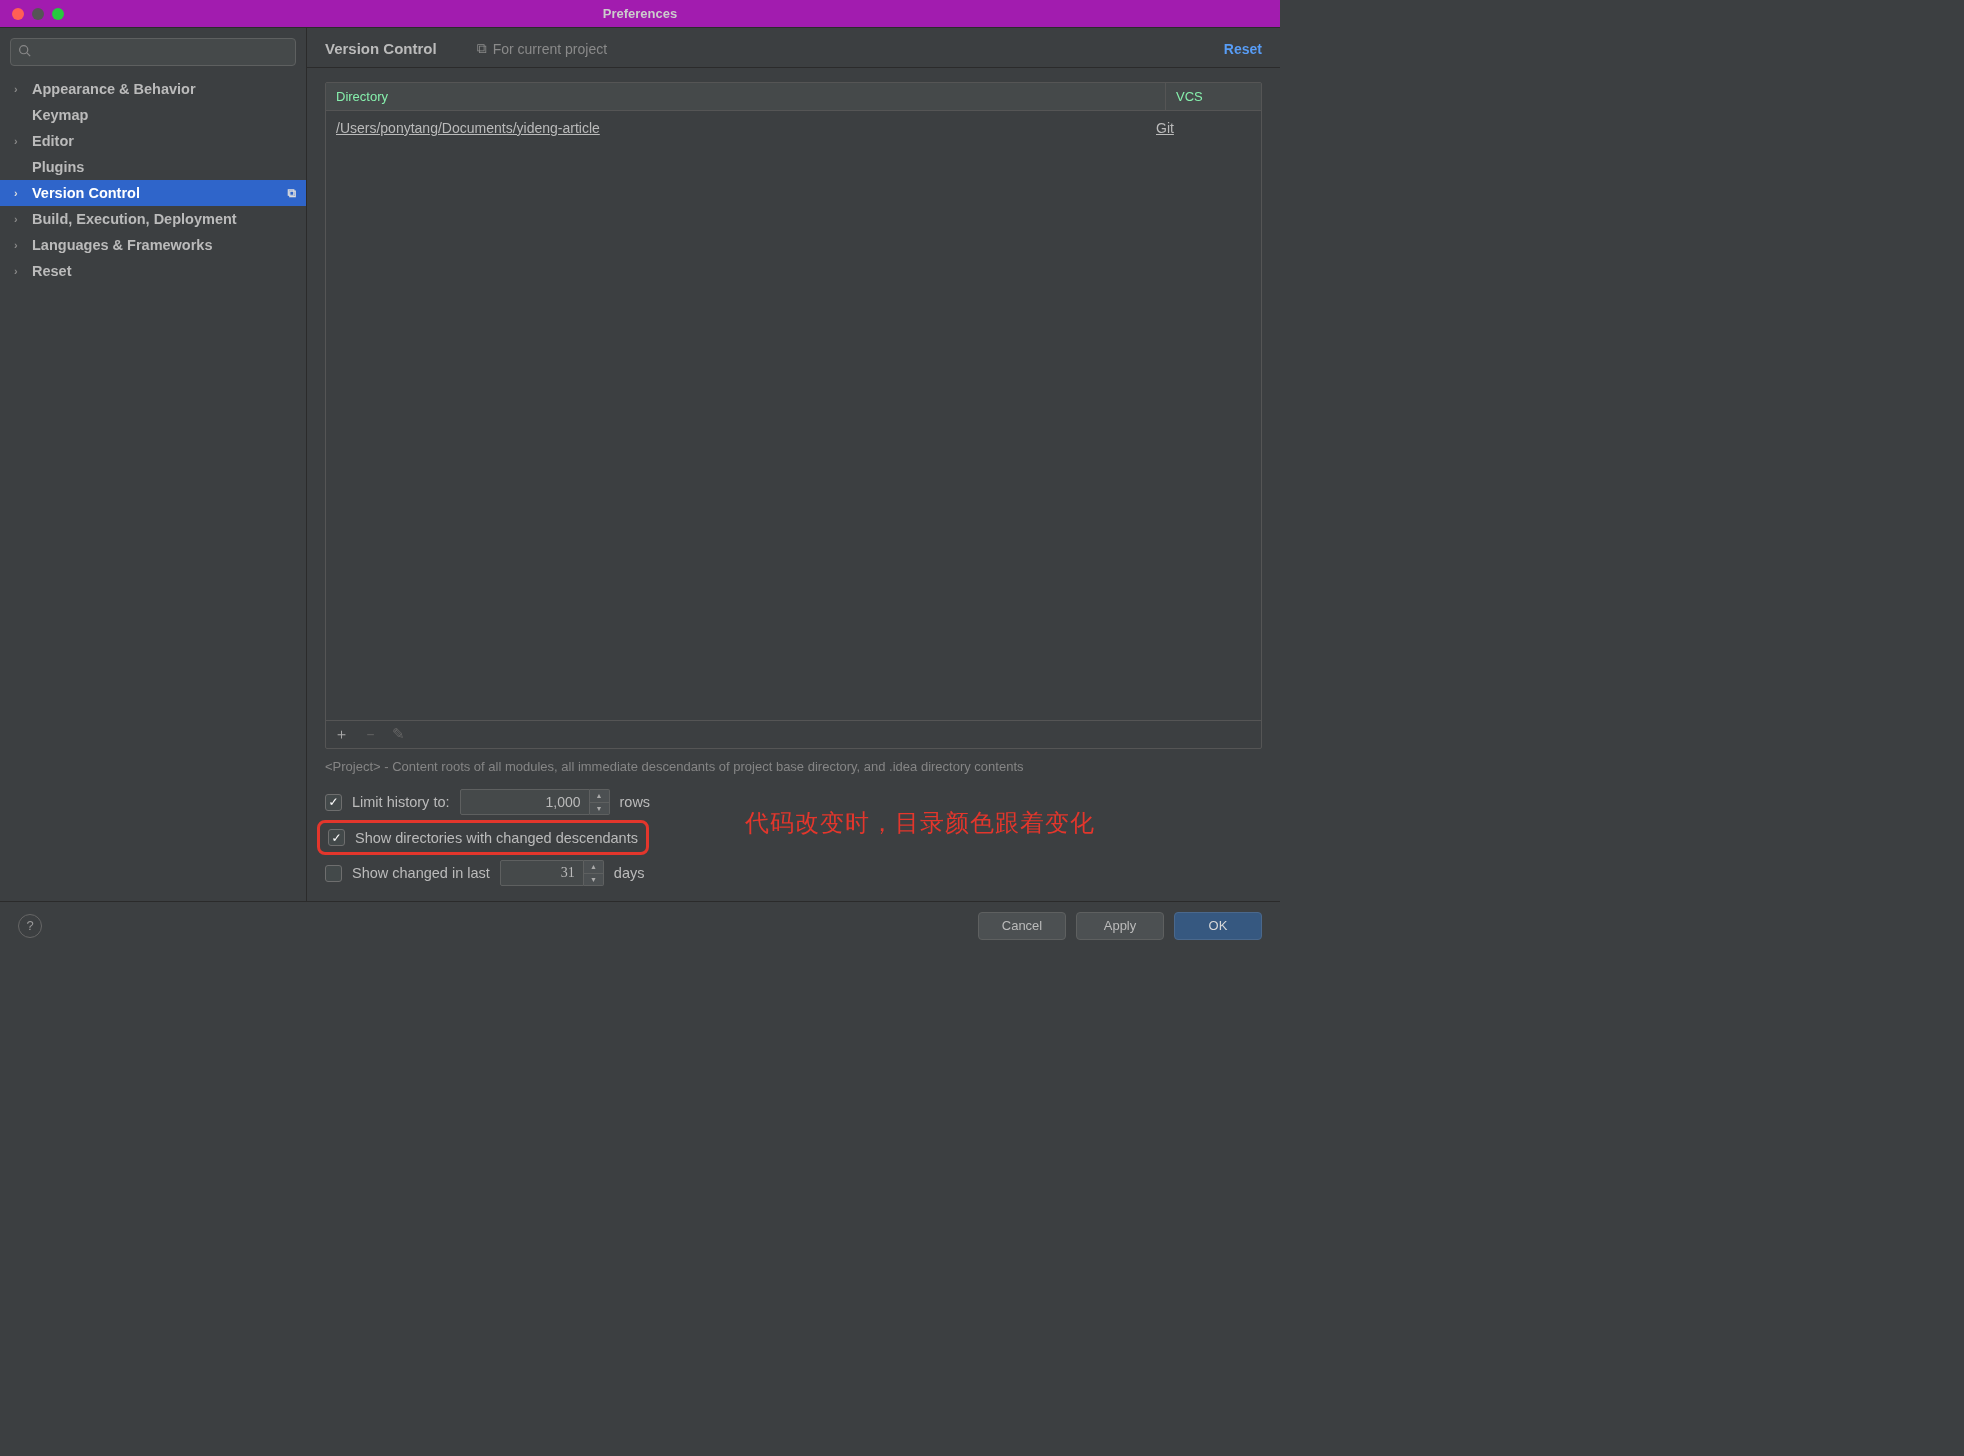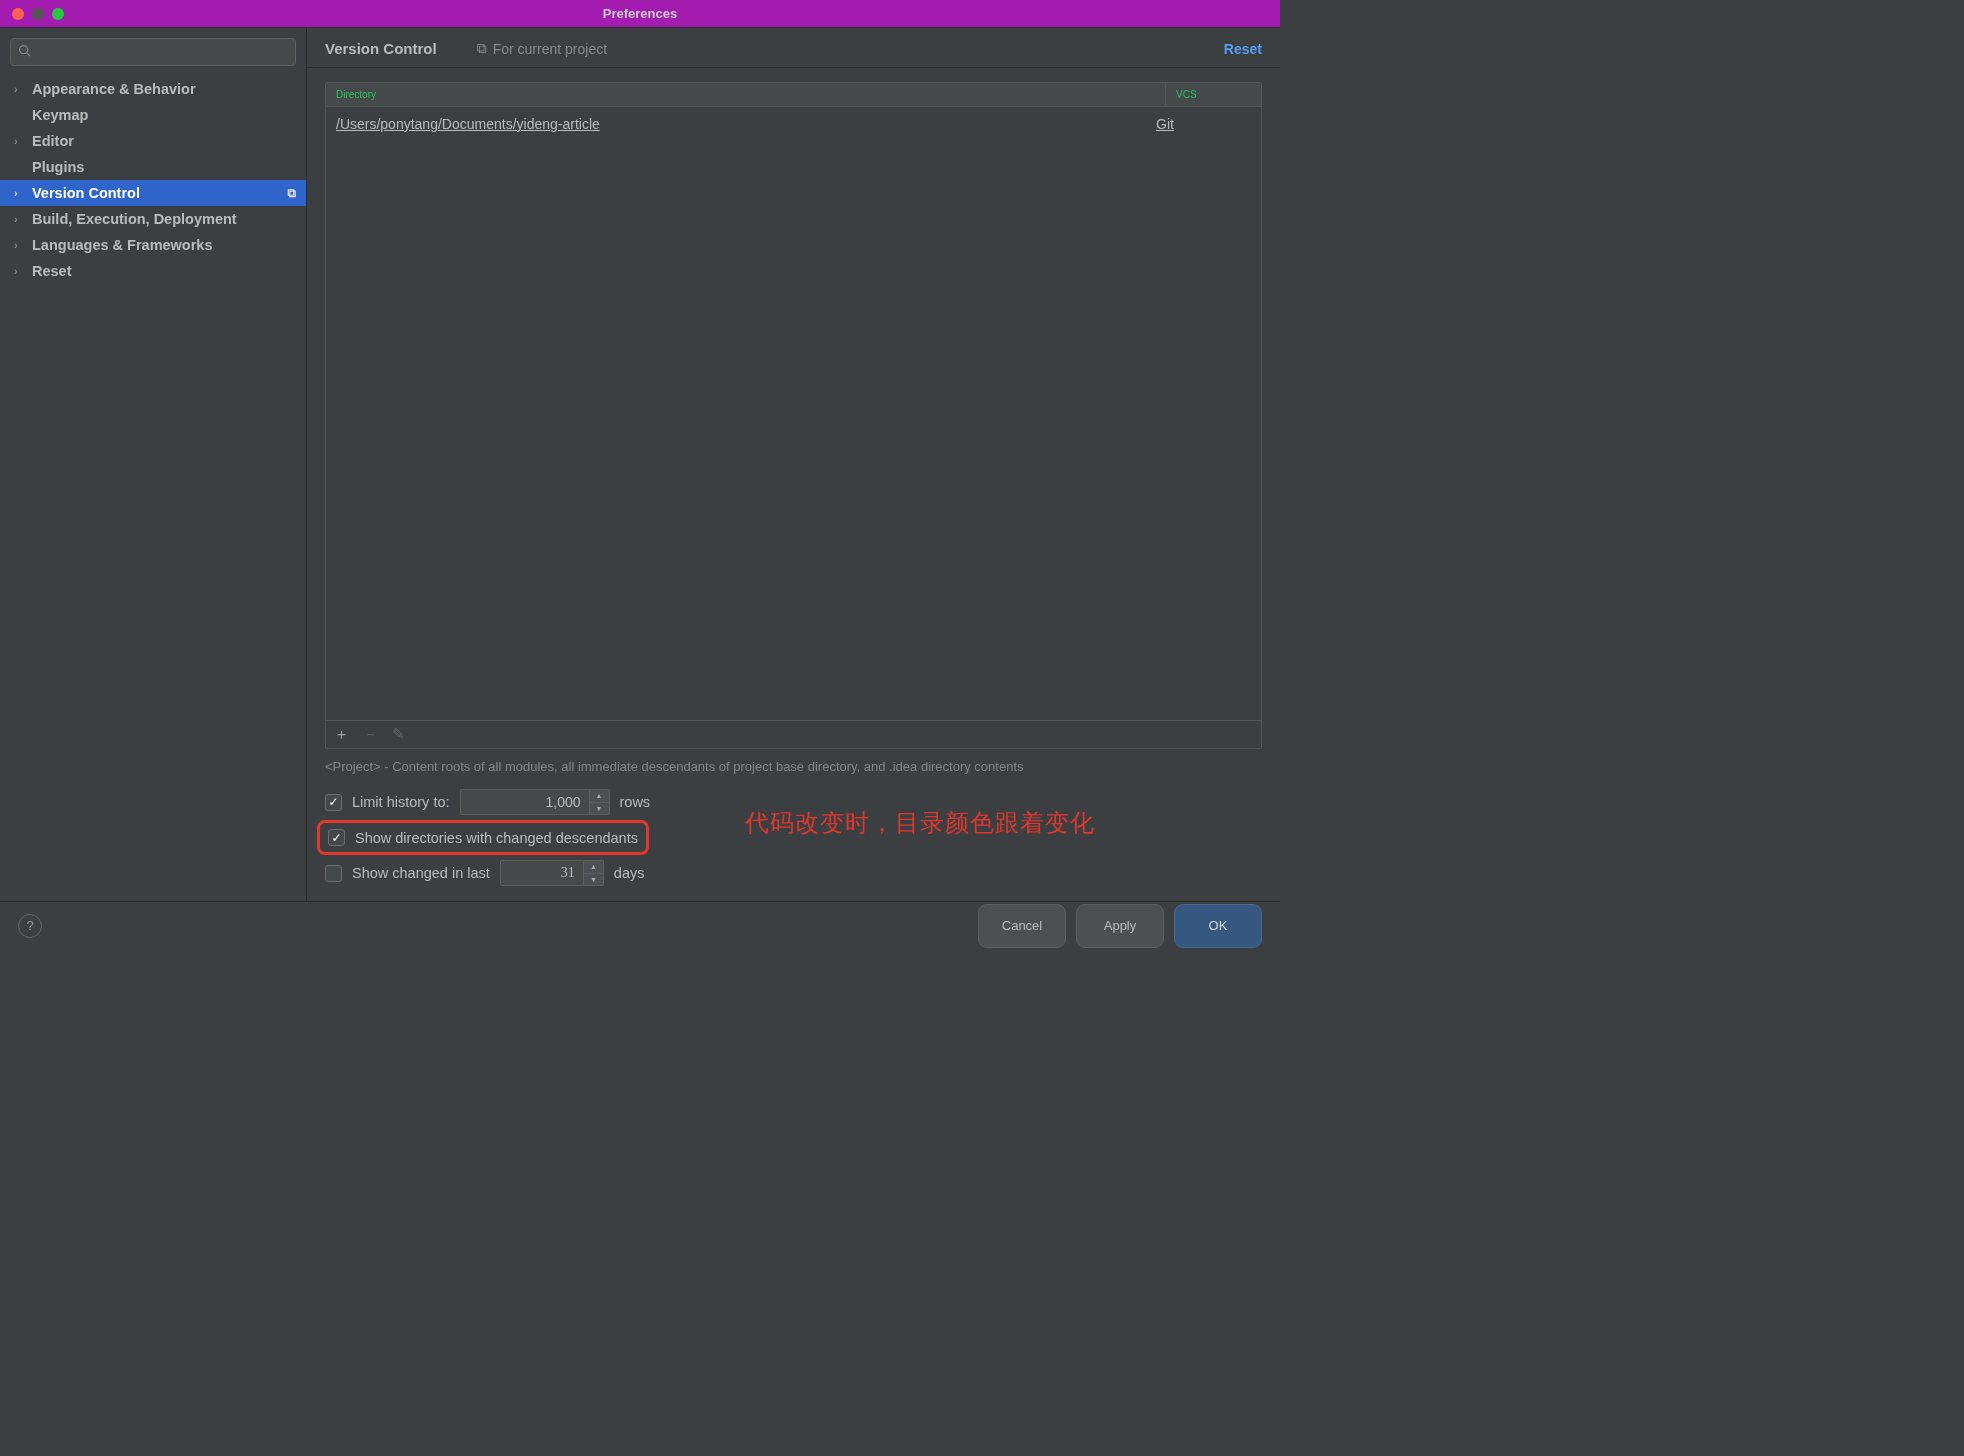--- a/index.html
+++ b/index.html
@@ -144,22 +144,22 @@
   flex: 1;
   min-height: 0;
 }
 .map-header {
   display: flex;
   background: #45494a;
   border-bottom: 1px solid #555;
 }
 .map-h-cell {
   padding: 6px 10px;
-  color: #22c55e;
-  font-size: 10px;
+  color: #86efac;
+  font-size: 13px;
 }
 .map-h-dir { flex: 1; border-right: 1px solid #555;}
 .map-h-vcs { width: 95px; }
 .map-body { flex: 1; overflow: auto; text-decoration: underline; }
 .map-row {
   display: flex;
   padding: 9px 10px;
   color: #bbbbbb;
   font-size: 14px;
 }
@@ -266,23 +266,23 @@
   width: 24px; height: 24px;
   border-radius: 50%;
   border: 1px solid #666;
   display:flex; align-items:center; justify-content:center;
   color:#999;
   cursor:pointer;
 }
 .footer-spacer { flex: 1; }
 .btn {
   min-width: 88px;
-  height: 44px;
+  height: 28px;
   border: 1px solid #5e6060;
-  border-radius: 9px;
+  border-radius: 4px;
   background: #4c5052;
   color: #bbbbbb;
   font-size: 13px;
   cursor: pointer;
 }
 .btn.primary {
   background: #365880;
   border-color: #4a688c;
   color: #d8d8d8;
 }

